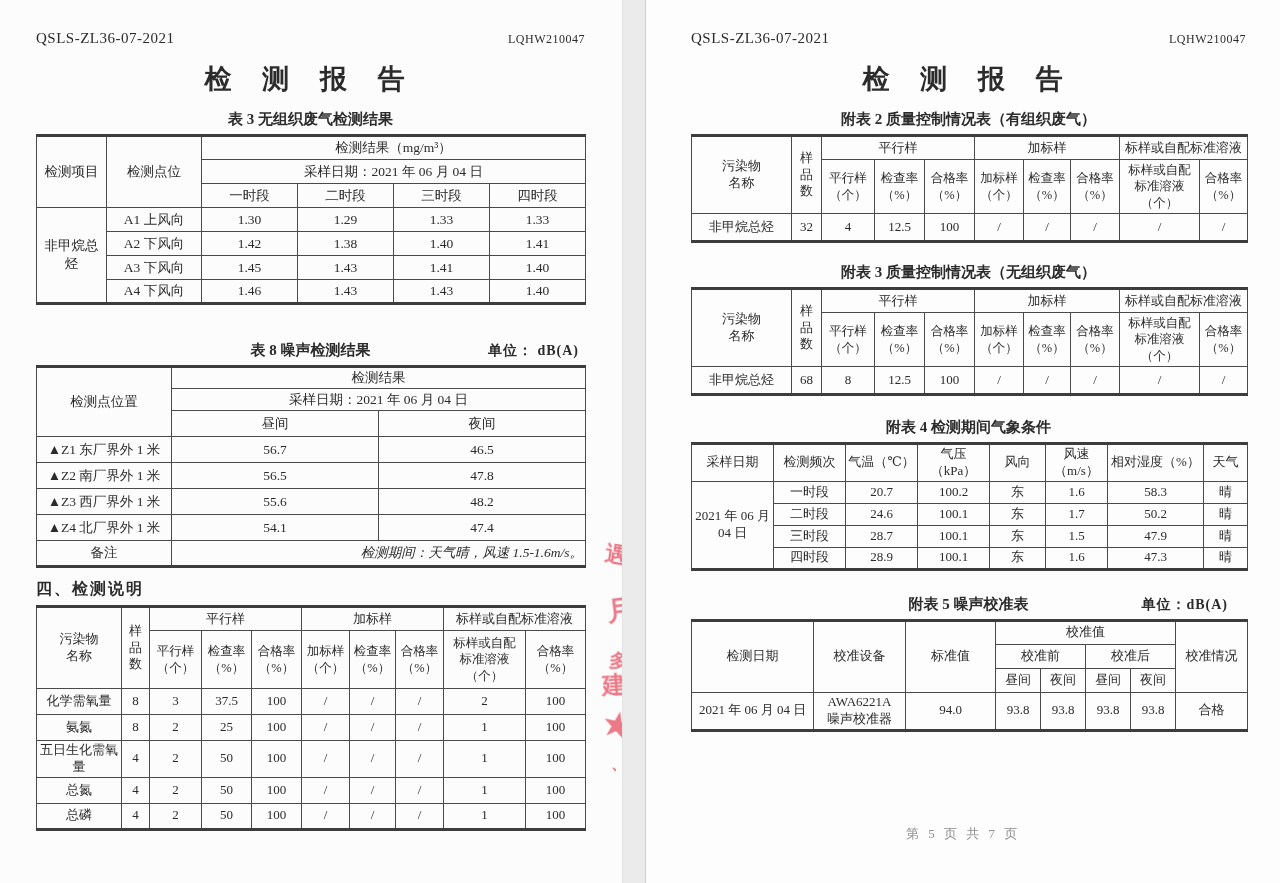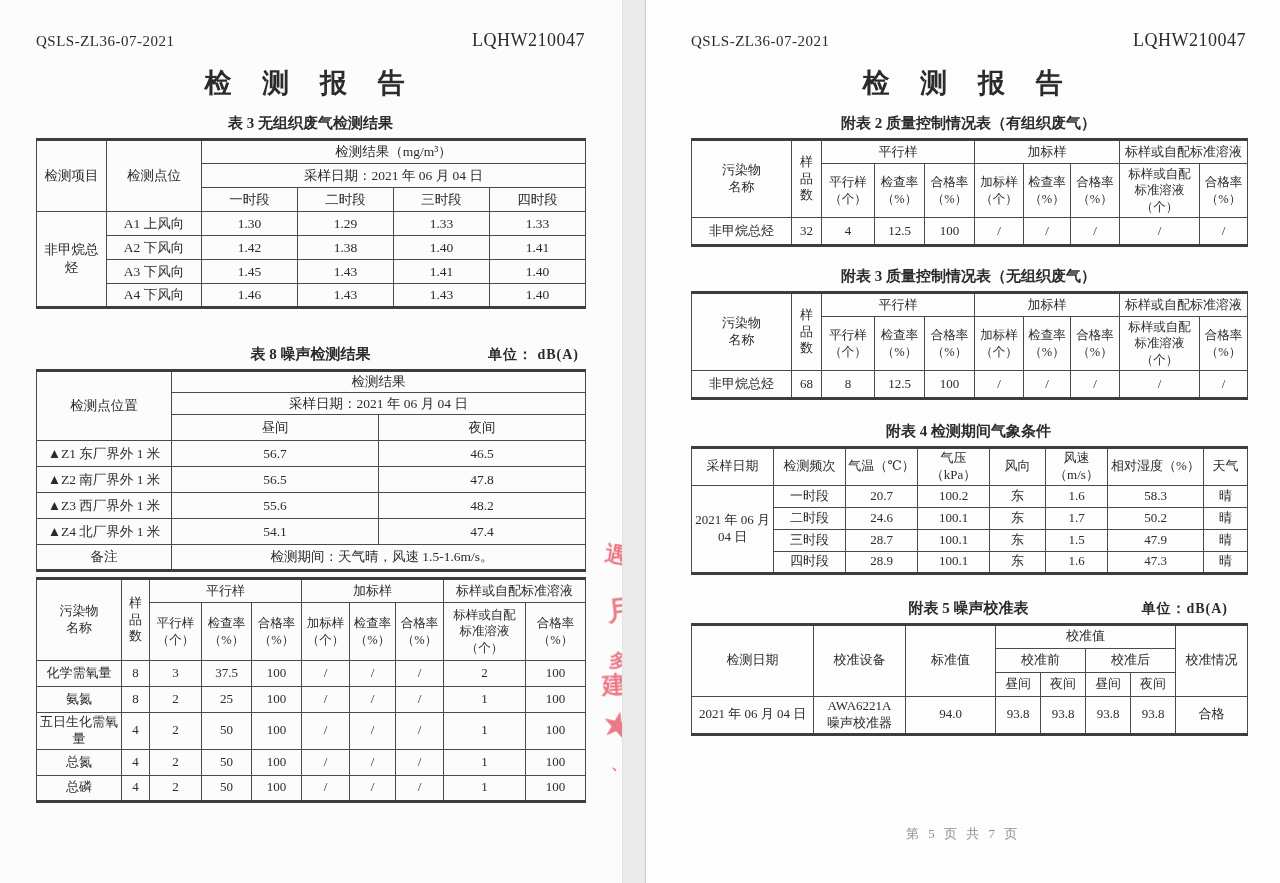--- a/index.html
+++ b/index.html
@@ -8,35 +8,35 @@
     font-family:"Liberation Serif","DejaVu Serif",serif;color:#2b2b2b;
   }
   .sheet{display:flex;width:1280px;height:883px;}
   .page{position:relative;overflow:hidden;}
   .page-left{width:622px;background:#fcfcfc;}
   .divider{width:22px;background:#ebebeb;border-left:1px solid #e3e3e3;border-right:1px solid #cdcdcd;}
   .page-right{flex:1;background:#fdfdfd;}
   .content-l{padding:30px 37px 0 36px;}
   .content-r{padding:30px 34px 0 45px;}
   .hdr{display:flex;justify-content:space-between;align-items:baseline;font-size:15px;letter-spacing:.5px;}
-  .hdr .rno{font-size:18px;}
+  .hdr .rno{font-size:12px;}
   .title{margin-top:14px;text-align:center;font-size:27px;font-weight:bold;letter-spacing:12px;}
   .cap{margin-top:13px;text-align:center;font-size:15px;font-weight:bold;position:relative;}
   .cap .unit{position:absolute;right:6px;top:1px;font-weight:bold;font-size:14px;letter-spacing:1px;}
   .cap-r .unit{right:18px;}
   table{border-collapse:collapse;table-layout:fixed;margin-top:5px;
         border-top:3px solid #3d3d3d;border-bottom:3px solid #3d3d3d;}
   td{border:1px solid #4a4a4a;text-align:center;vertical-align:middle;
      font-size:13.5px;padding:1px 2px;line-height:1.3;}
   .pre{white-space:pre-line;}
   .small td{font-size:13px;}
   .sub td{font-size:12.5px;}
   tr.r22{height:22px;} tr.r24{height:24px;} tr.r26{height:26px;} tr.r28{height:28px;}
   tr.r54{height:54px;} tr.r58{height:58px;} tr.r34{height:34px;}
-  .tleft{text-align:center;padding-left:9px;}
+  .tleft{text-align:right;padding-left:9px;font-style:italic;}
   .section-title{margin-top:11px;font-size:16px;font-weight:bold;letter-spacing:2px;}
   .footer{position:absolute;bottom:40px;left:0;width:100%;text-align:center;
           font-size:13px;color:#8f8f8f;letter-spacing:3px;}
   
   .stamp{position:absolute;left:598px;top:538px;width:33px;height:262px;overflow:hidden;pointer-events:none;}
   .stamp span{position:absolute;font-weight:bold;opacity:.8;filter:blur(.4px);}
   .fg1{top:2px;left:7px;font-size:22px;transform:rotate(9deg);}
   .fg2{top:54px;left:9px;font-size:27px;transform:rotate(-7deg);}
   .fg3{top:110px;left:11px;font-size:19px;transform:rotate(5deg);}
   .fg4{top:131px;left:4px;font-size:24px;transform:rotate(-4deg);}
@@ -155,20 +155,21 @@
           <td>54.1</td>
           <td>47.4</td>
         </tr>
         <tr class="r26">
           <td>备注</td>
           <td colspan="2" class="tleft">检测期间：天气晴，风速 1.5-1.6m/s。</td>
         </tr>
       </tbody>
         </table>
 
+      <div class="section-title">四、检测说明</div>
       <table class="small" style="width:549px">
         <colgroup>
             <col style="width:85px">
             <col style="width:28px">
             <col style="width:52px">
             <col style="width:50px">
             <col style="width:50px">
             <col style="width:48px">
             <col style="width:46px">
             <col style="width:48px">

